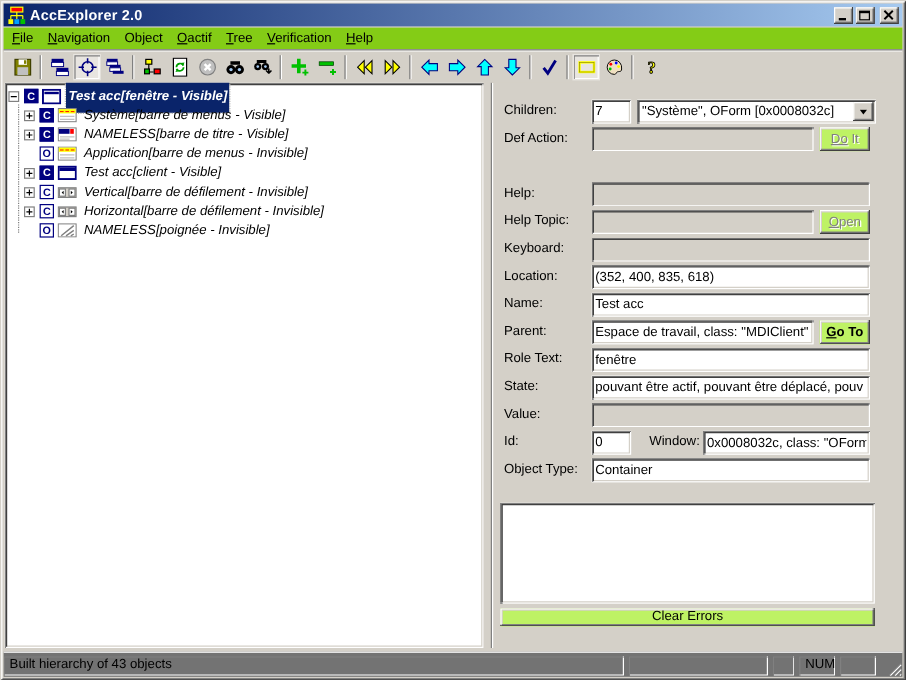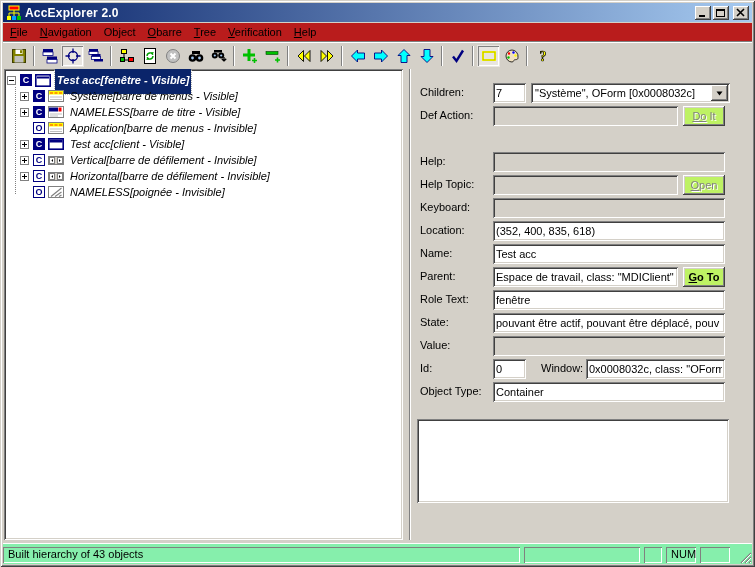--- a/index.html
+++ b/index.html
@@ -24,21 +24,21 @@
   .winbtn {
     width:16px; height:14px; background:#d4d0c8; display:flex; align-items:center; justify-content:center;
     box-shadow: inset -1px -1px 0 #404040, inset 1px 1px 0 #fff, inset -2px -2px 0 #808080;
     flex:0 0 auto; margin-left:2px;
   }
   .winbtn svg { display:block; }
 
   
   .menubar {
     position:absolute; left:3px; right:3px; top:23px; height:18px;
-    display:flex; align-items:center; background:#b91c1c; padding-left:1px;
+    display:flex; align-items:center; background:#84cc16; padding-left:1px;
   }
   .menu-item { padding:2px 6px; cursor:default; }
   .menu-item .accel { text-decoration:underline; }
 
   
   .toolbar {
     position:absolute; left:3px; right:3px; top:41px; height:28px;
     border-top:1px solid #808080; box-shadow: inset 0 1px 0 #fff;
     display:flex; align-items:center; padding-left:4px; background:#d4d0c8;
   }
@@ -106,21 +106,21 @@
     box-shadow: inset -1px -1px 0 #404040, inset 1px 1px 0 #fff, inset -2px -2px 0 #808080, inset 2px 2px 0 #d4d0c8;
     font-size:11px; line-height:20px; cursor:default;
   }
   .btn .accel { text-decoration:underline; }
   .btn.disabled { color:#808080; text-shadow:1px 1px 0 #fff; }
   .summary-box { position:absolute; background:#fff;
     box-shadow: inset 1px 1px 0 #808080, inset -1px -1px 0 #fff,
                 inset 2px 2px 0 #404040, inset -2px -2px 0 #d4d0c8; }
 
   
-  .statusbar { position:absolute; left:3px; right:3px; bottom:3px; height:21px; background:#86efac;
+  .statusbar { position:absolute; left:3px; right:3px; bottom:3px; height:21px; background:#737373;
     border-top:1px solid #fff; }
   .sb-pane { position:absolute; top:3px; height:16px;
     box-shadow: inset 1px 1px 0 #808080, inset -1px -1px 0 #fff; padding:1px 5px; }
   .sb-msg { left:0; right:232px; }
   .sb-grip { position:absolute; right:0; bottom:0; width:14px; height:14px; }
 </style>
 </head>
 <body>
 
 <div class="window">
@@ -151,21 +151,21 @@
       <svg width="12" height="10" viewBox="0 0 12 10">
           <path d="M2 1 L9 8 M9 1 L2 8" stroke="#000" stroke-width="1.6"></path>
         </svg>
     </span>
   </div>
 
   <div class="menubar">
     <span class="menu-item"><span></span><span class="accel">F</span><span>ile</span></span>
     <span class="menu-item"><span></span><span class="accel">N</span><span>avigation</span></span>
     <span class="menu-item"><span>Ob</span><span class="accel">j</span><span>ect</span></span>
-    <span class="menu-item"><span></span><span class="accel">O</span><span>barre</span></span>
+    <span class="menu-item"><span></span><span class="accel">O</span><span>actif</span></span>
     <span class="menu-item"><span></span><span class="accel">T</span><span>ree</span></span>
     <span class="menu-item"><span></span><span class="accel">V</span><span>erification</span></span>
     <span class="menu-item"><span></span><span class="accel">H</span><span>elp</span></span>
   </div>
 
   <div class="toolbar">
     <span class="tbtn">
         <svg width="16" height="16" viewBox="0 0 16 16">
           <rect x="1.5" y="1.5" width="13" height="13" fill="#808000" stroke="#404000"></rect>
           <rect x="4.5" y="1.5" width="7" height="4.5" fill="#fff"></rect>
@@ -537,20 +537,21 @@
       <span class="flabel">Object Type:</span>
       <input class="tb" style="left: 83px; width: 232px;" value="Container">
     </div>
 
     <div class="frow" style="top:333px; left:0; right:0; height:14px;margin-top:20px;">
       <span class="flabel" style="top:0;">Test Summary:</span>
     </div>
 
     <div class="summary-box" style="left:7px; top:350px; width:312px; height:84px;"><span></span></div>
 
+    <span class="btn" style="left:7px; top:438px; width:312px; height:15px; line-height:15px; position:absolute;">Clear Errors</span>
   </div>
 
   <div class="statusbar">
     <span class="sb-pane sb-msg">Built hierarchy of 43 objects</span>
     <span class="sb-pane" style="right:112px; width:116px;"></span>
     <span class="sb-pane" style="right:90px; width:18px;"></span>
     <span class="sb-pane" style="right:56px; width:30px; text-align:center;">NUM</span>
     <span class="sb-pane" style="right:22px; width:30px;"></span>
     <span class="sb-grip">
       <svg width="14" height="14" viewBox="0 0 14 14">

